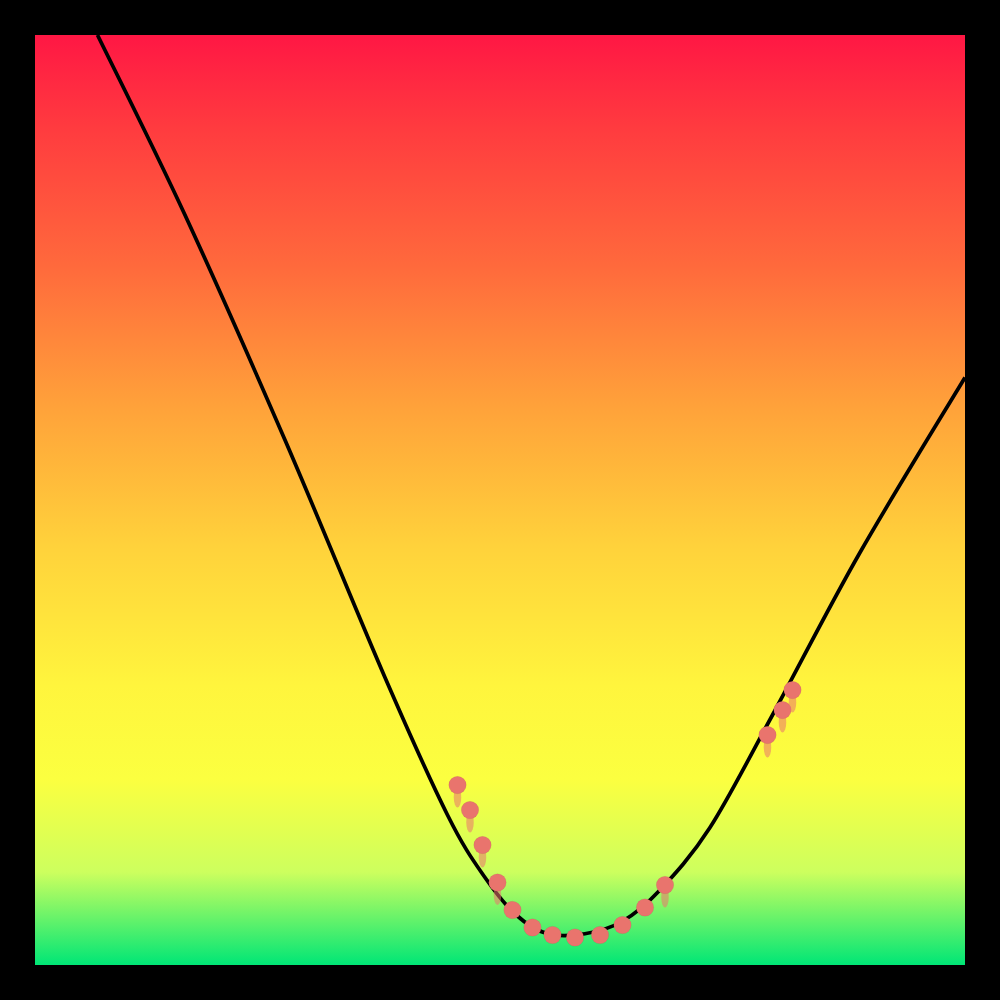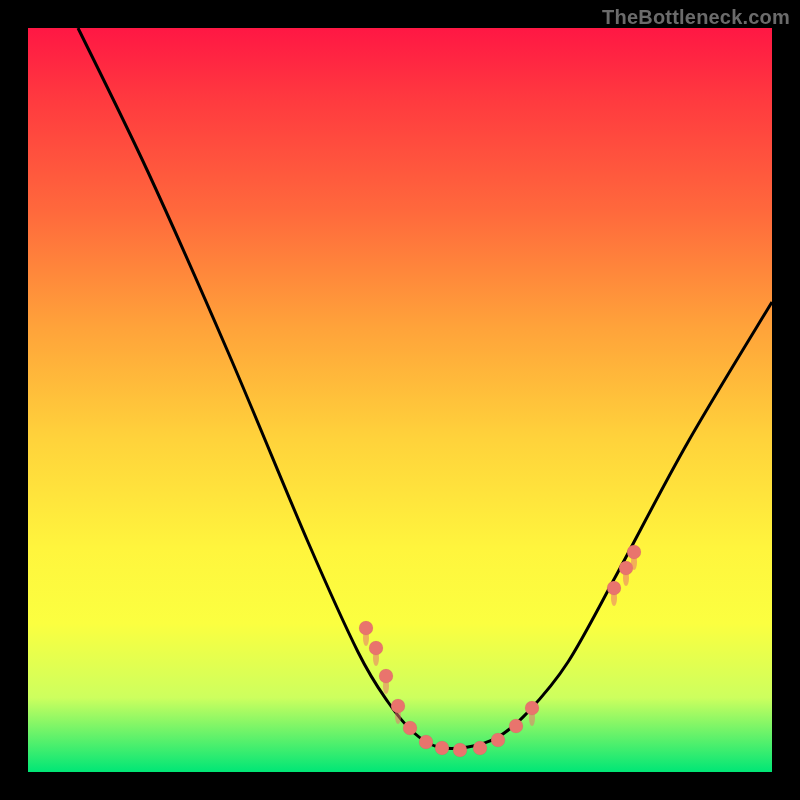--- a/index.html
+++ b/index.html
@@ -66,21 +66,20 @@
   }
   .dot-shadow {
     fill: #e9746d;
     opacity: 0.55;
   }
 </style>
 </head>
 <body>
 
 <div class="frame">
-  <div class="watermark">TheBottleneck.com</div>
 
   <div class="plot">
     <svg class="curve" viewBox="0 0 744 744">
       <path id="curve-path" class="curve-path" d="M 50 0 C 61.7 24.0, 95.0 90.0, 120 144 C 145.0 198.0, 173.3 262.3, 200 324 C 226.7 385.7, 258.3 464.0, 280 514 C 301.7 564.0, 316.7 597.3, 330 624 C 343.3 650.7, 350.8 660.7, 360 674 C 369.2 687.3, 376.7 696.5, 385 704 C 393.3 711.5, 400.8 716.5, 410 719 C 419.2 721.5, 430.0 720.7, 440 719 C 450.0 717.3, 460.0 714.8, 470 709 C 480.0 703.2, 488.3 696.5, 500 684 C 511.7 671.5, 525.0 657.3, 540 634 C 555.0 610.7, 570.0 580.7, 590 544 C 610.0 507.3, 634.3 459.0, 660 414 C 685.7 369.0, 730.0 297.3, 744 274"></path>
       <g id="dots-group">
           <ellipse cx="338" cy="610" rx="3" ry="8" class="dot-shadow"></ellipse>
           <circle cx="338" cy="600" r="7" class="dot"></circle>
           <ellipse cx="348" cy="630" rx="3" ry="8" class="dot-shadow"></ellipse>
           <circle cx="348" cy="620" r="7" class="dot"></circle>
           <ellipse cx="358" cy="658" rx="3" ry="8" class="dot-shadow"></ellipse>

